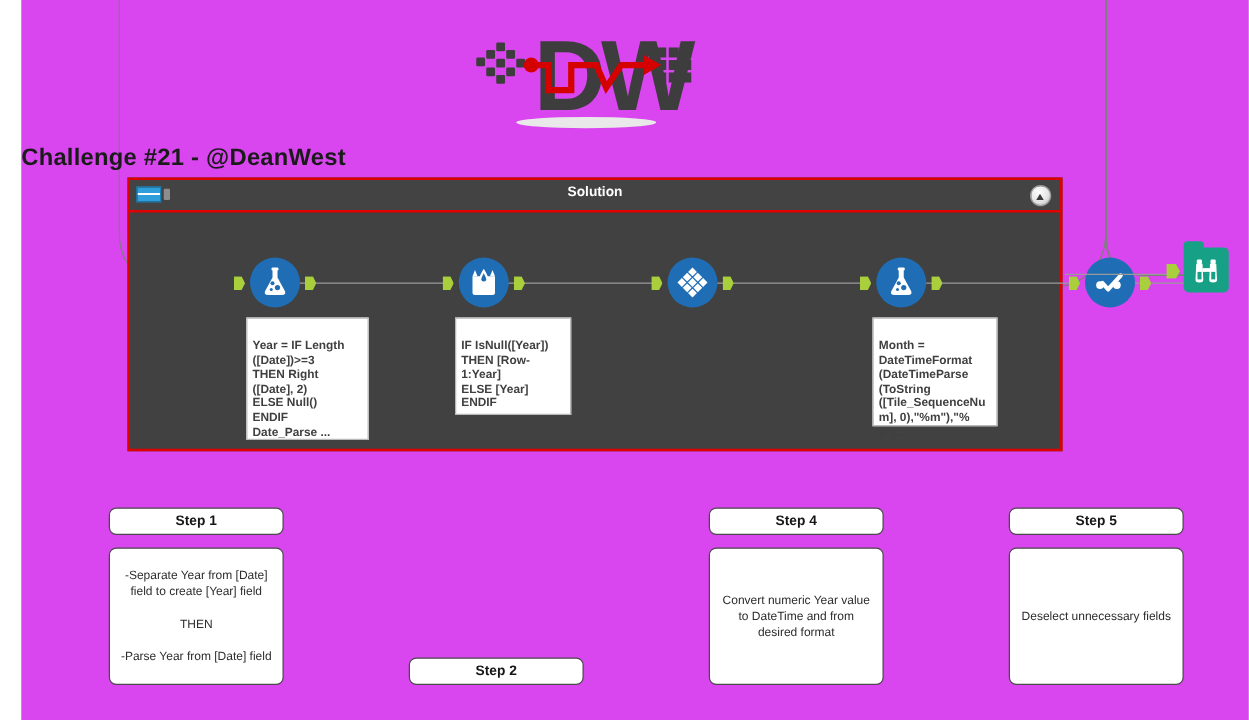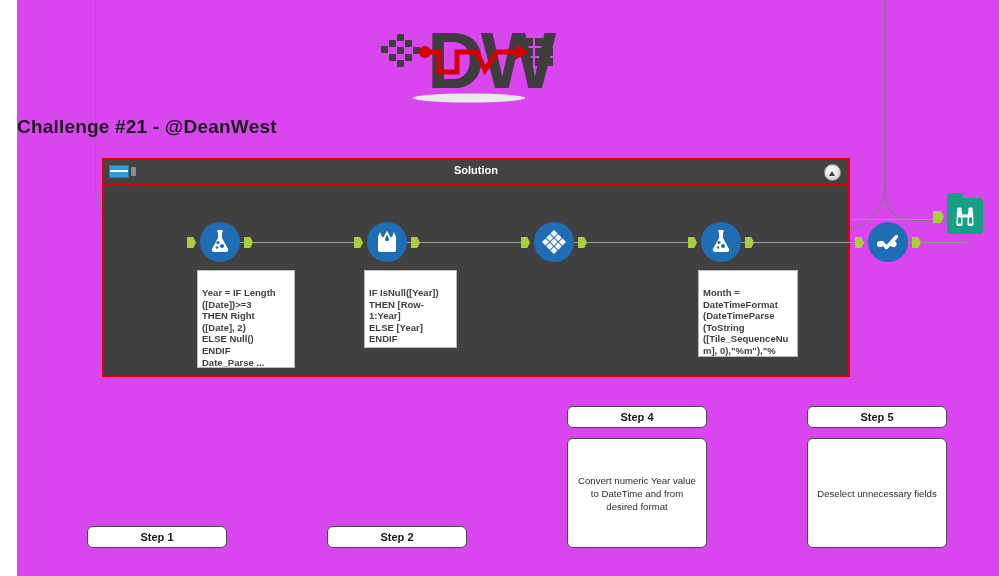--- a/index.html
+++ b/index.html
@@ -59,21 +59,21 @@
     font-weight: bold;
     color: #1b1b1b;
     letter-spacing: 0.2px;
     z-index: 4;
   }
 
   
   .tool-container {
     position: absolute;
     left: 85px;
-    top: 158px;
+    top: 142px;
     width: 748px;
     height: 219px;
     border: 2px solid #e00000;
     box-sizing: border-box;
     background: #414141;
     z-index: 5;
   }
   .container-titlebar {
     position: relative;
     height: 26px;
@@ -446,20 +446,25 @@
       <rect x="15.4" y="2.5" width="4.2" height="3.6" rx="1" fill="#ffffff"></rect>
       <rect x="5" y="12.5" width="3.2" height="6" fill="#16a085"></rect>
       <rect x="16" y="12.5" width="3.2" height="6" fill="#16a085"></rect>
     </svg>
   </div>
 
   <div class="steps">
 
     <div class="step-col">
       <div class="step-head">Step 1</div>
+      <div class="step-body">-Separate Year from [Date] field to create [Year] field
+
+THEN
+
+-Parse Year from [Date] field</div>
     </div>
 
     <div class="step-col">
       <div class="step-head">Step 2</div>
     </div>
 
 
     <div class="step-col">
       <div class="step-head">Step 4</div>
       <div class="step-body">Convert numeric Year value to DateTime and from desired format</div>

